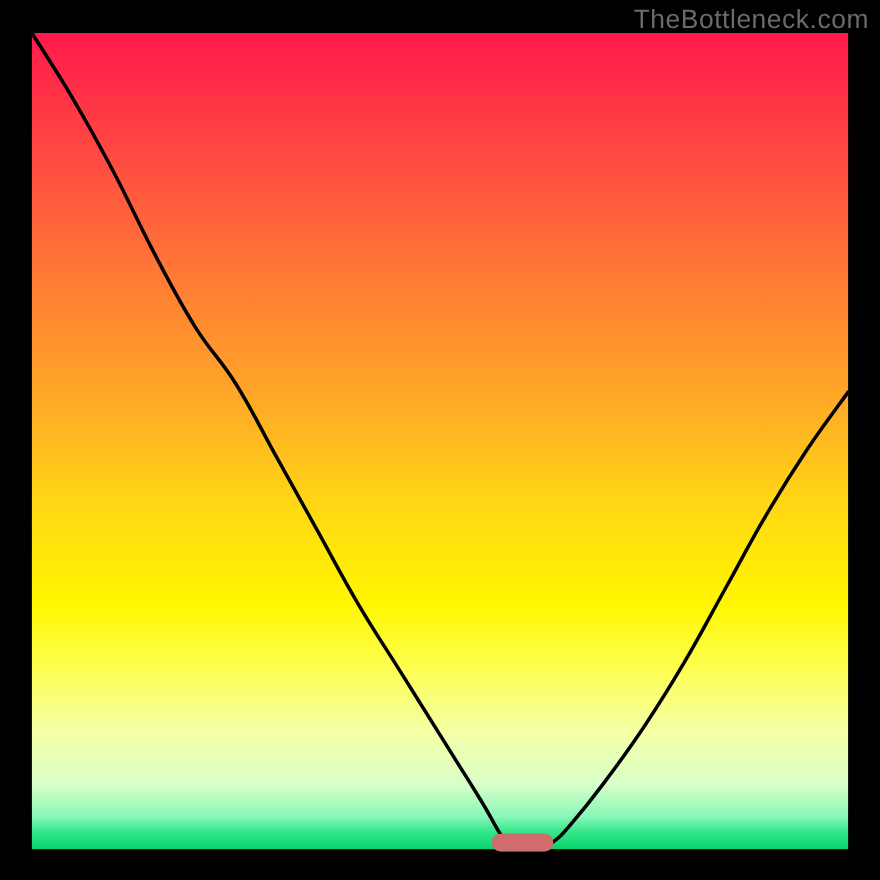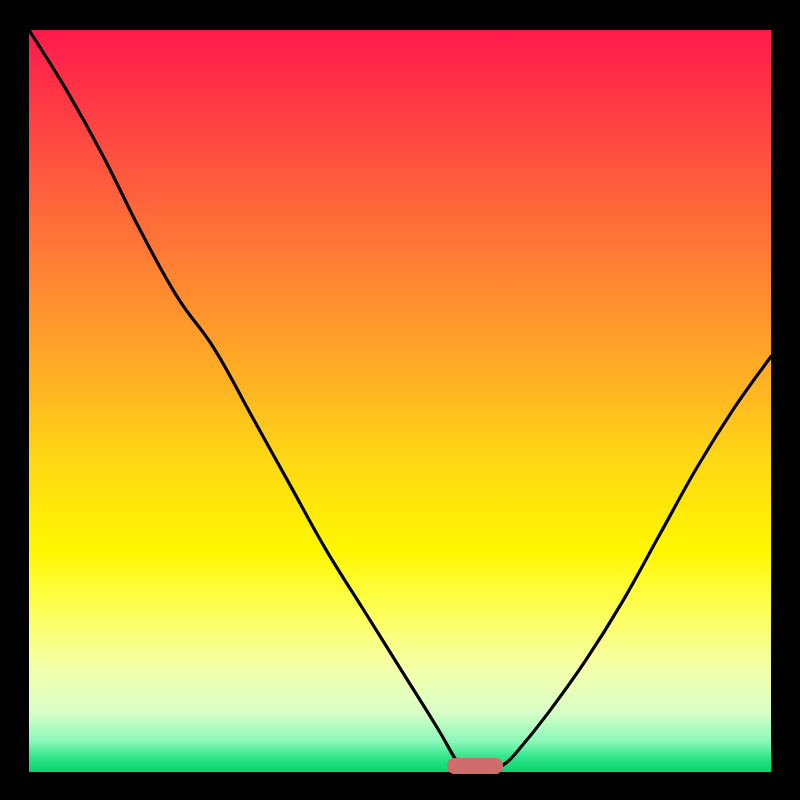--- a/index.html
+++ b/index.html
@@ -64,20 +64,21 @@
     position: absolute;
     border-radius: 999px;
     z-index: 20;
   }
 </style>
 </head>
 <body>
 
 <div class="frame">
 
+  <div class="watermark">TheBottleneck.com</div>
 
   <div class="plot-area" id="plot-area" style="left: 29px; top: 30px; width: 742px; height: 742px;">
     <div class="gradient-bg"></div>
 
     <svg class="curve-svg" id="curve-svg" preserveAspectRatio="none" width="742" height="742" viewBox="0 0 742 742">
       <path id="curve-path" fill="none" stroke="#000000" stroke-width="3.2" stroke-linecap="round" stroke-linejoin="round" d="M 0 0 C 7.42 11.87, 22.26 34.13, 37.10 59.36 C 51.94 84.59, 59.36 97.94, 74.20 126.14 C 89.04 154.34, 96.46 172.14, 111.30 200.34 C 126.14 228.54, 133.56 243.38, 148.40 267.12 C 163.24 290.86, 170.66 295.32, 185.50 319.06 C 200.34 342.80, 207.76 359.13, 222.60 385.84 C 237.44 412.55, 244.86 425.91, 259.70 452.62 C 274.54 479.33, 281.96 494.17, 296.80 519.40 C 311.64 544.63, 319.06 555.02, 333.90 578.76 C 348.74 602.50, 356.16 614.38, 371.00 638.12 C 385.84 661.86, 396.23 678.19, 408.10 697.48 C 419.97 716.77, 422.94 725.68, 430.36 734.58 C 437.78 743.48, 439.26 740.52, 445.20 742.00 C 451.14 743.48, 454.10 743.48, 460.04 742.00 C 465.98 740.52, 468.94 739.03, 474.88 734.58 C 480.82 730.13, 480.82 730.13, 489.72 719.74 C 498.62 709.35, 506.04 700.45, 519.40 682.64 C 532.76 664.83, 541.66 652.96, 556.50 630.70 C 571.34 608.44, 578.76 596.57, 593.60 571.34 C 608.44 546.11, 615.86 531.27, 630.70 504.56 C 645.54 477.85, 652.96 463.01, 667.80 437.78 C 682.64 412.55, 690.06 400.68, 704.90 378.42 C 719.74 356.16, 734.58 336.87, 742.00 326.48"></path>
     </svg>
   </div>
 
   <div class="marker" id="min-marker" style="left: 447px; top: 758px; width: 56px; height: 16px; background: rgb(207, 109, 108); box-shadow: rgb(207, 109, 108) 0px 0px 0px 1px inset;"></div>

